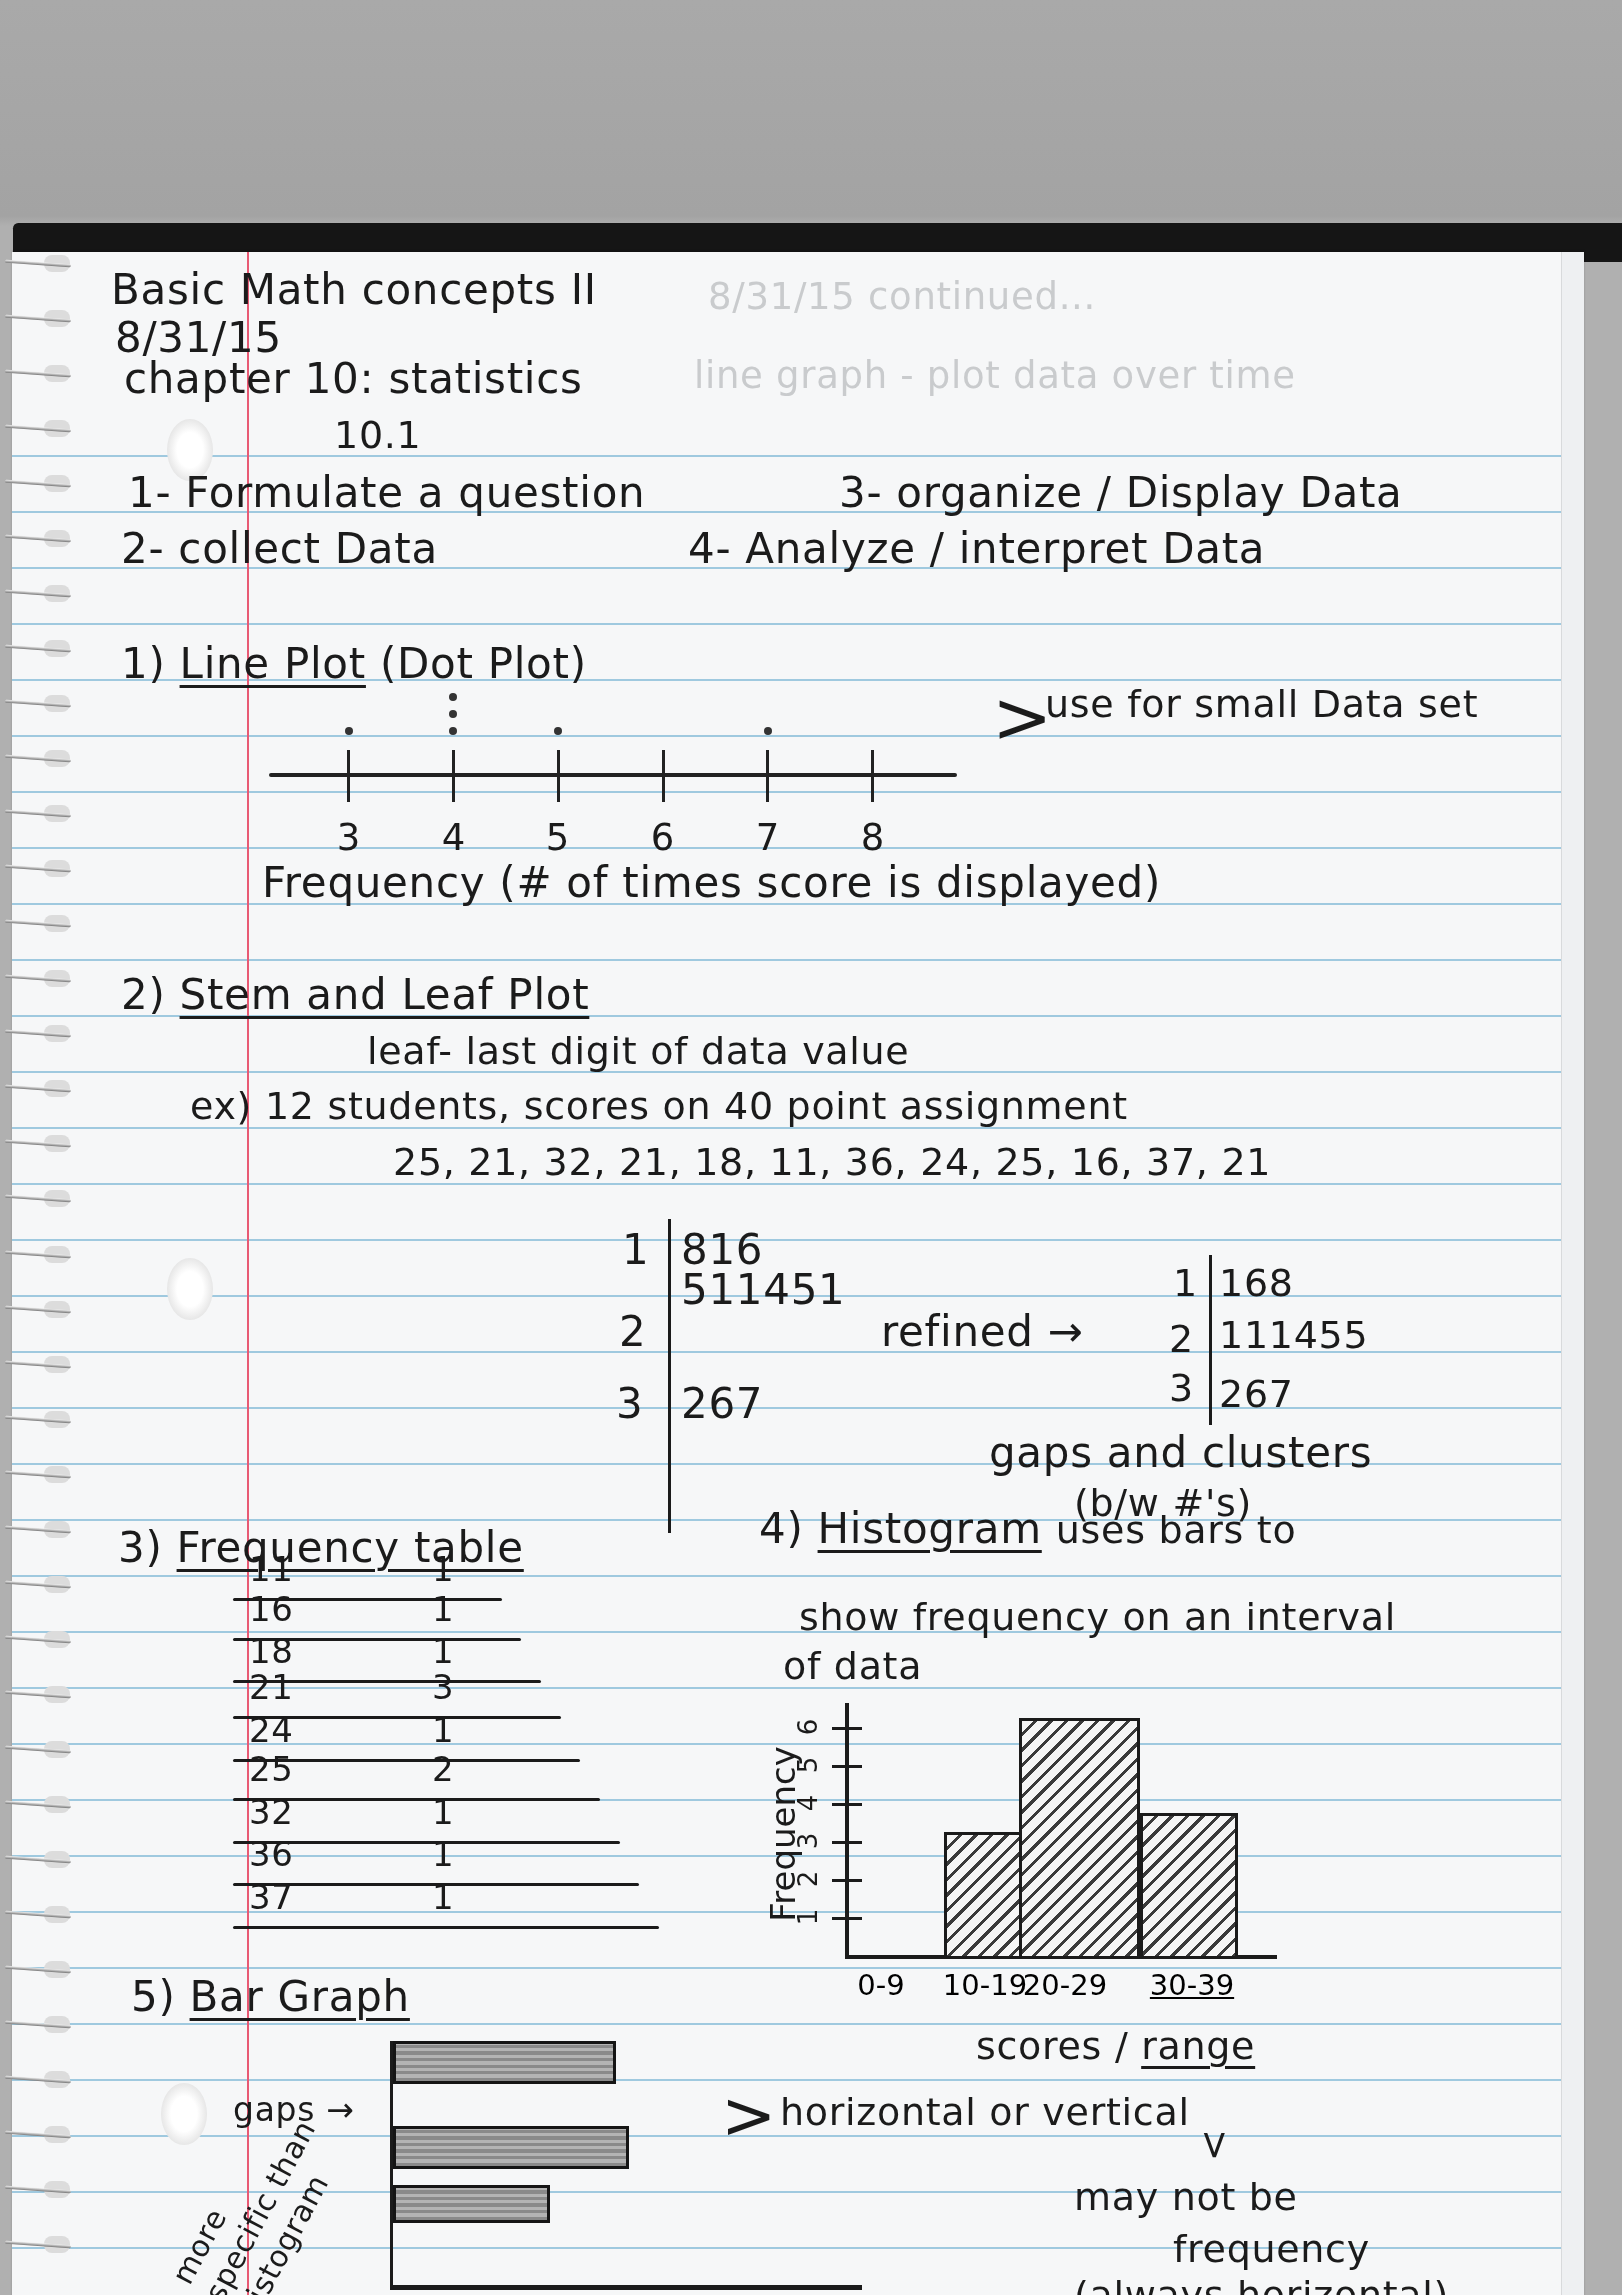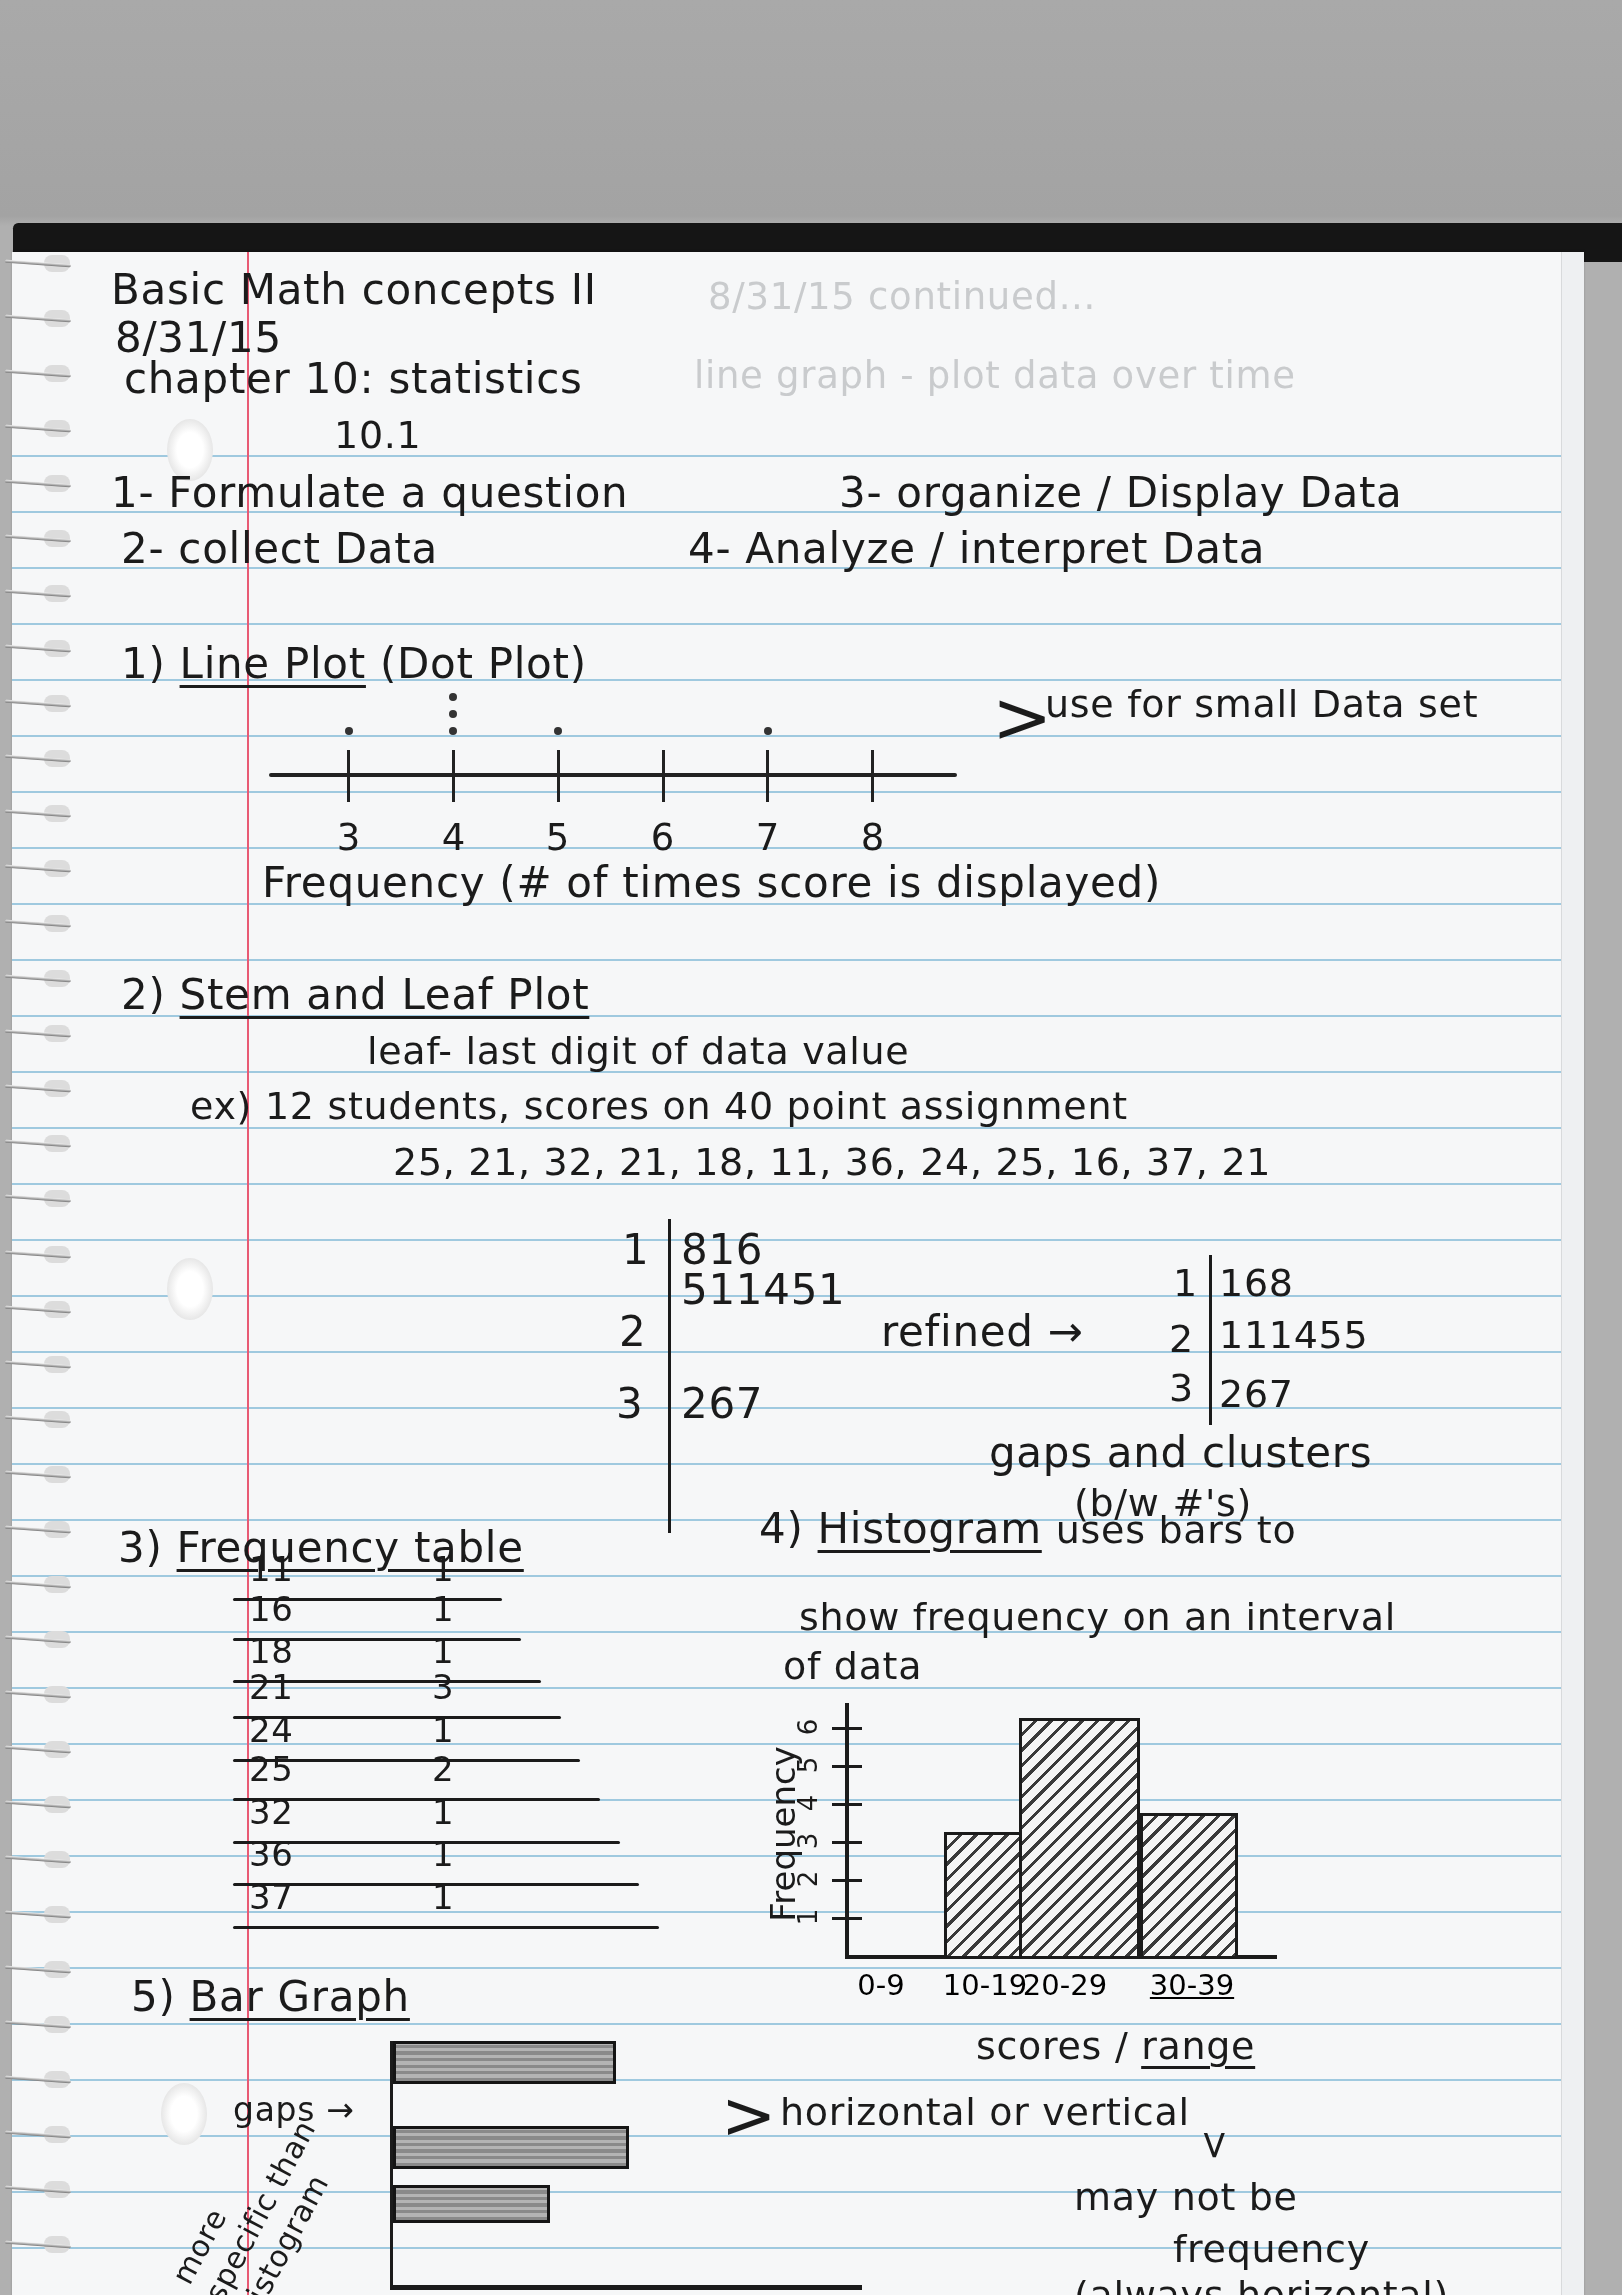--- a/index.html
+++ b/index.html
@@ -233,21 +233,21 @@
 <div class="punch" style="left:161px;top:2083px;"></div>
 
 <div class="ink faded" style="left:708px;top:275px;">8/31/15 continued...</div>
 <div class="ink faded" style="left:694px;top:354px;">line graph - plot data over time</div>
 
 <div class="ink hw" style="left:111px;top:265px;">Basic Math concepts II</div>
 <div class="ink hw" style="left:115px;top:313px;">8/31/15</div>
 <div class="ink hw" style="left:124px;top:354px;">chapter 10: statistics</div>
 <div class="ink hw-s" style="left:334px;top:413px;">10.1</div>
 
-<div class="ink hw" style="left:111px;top:468px;"><span>1-</span> <span>Formulate a question</span></div>
+<div class="ink hw" style="left:128px;top:468px;"><span>1-</span> <span>Formulate a question</span></div>
 <div class="ink hw" style="left:121px;top:524px;"><span>2-</span> <span>collect Data</span></div>
 <div class="ink hw" style="left:839px;top:468px;"><span>3-</span> <span>organize / Display Data</span></div>
 <div class="ink hw" style="left:688px;top:524px;"><span>4-</span> <span>Analyze / interpret Data</span></div>
 
 <div class="ink hw" style="left:121px;top:639px;">
   <span>1)</span> <span class="u">Line Plot</span> <span>(Dot Plot)</span>
 </div>
 <div class="dotplot">
   <div class="dp-axis"></div>
 <div class="dp-tick" style="left: 85px;"></div>

